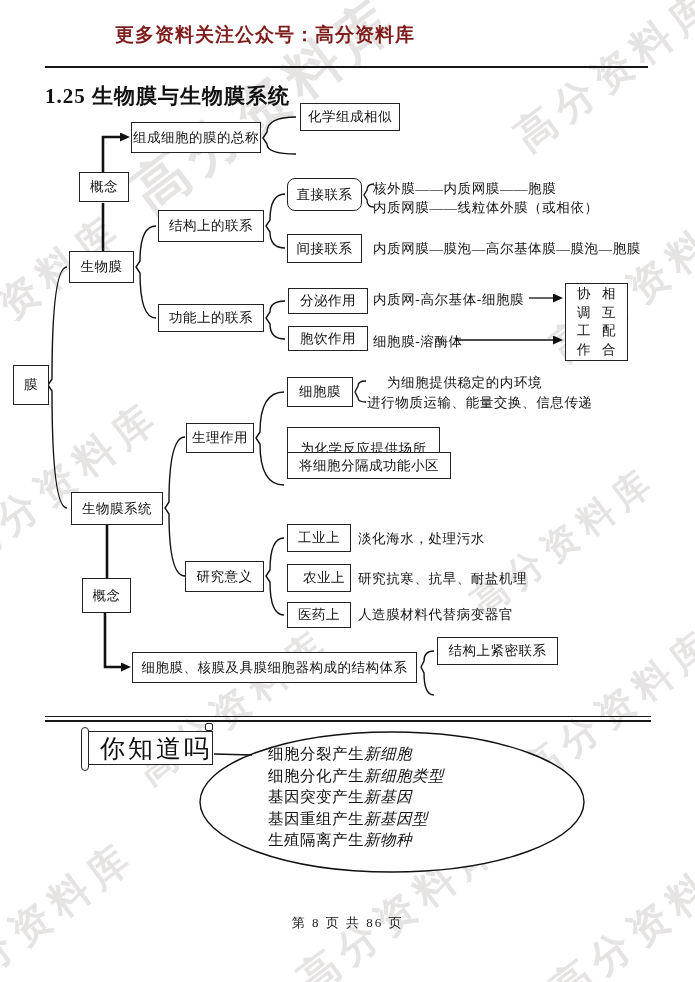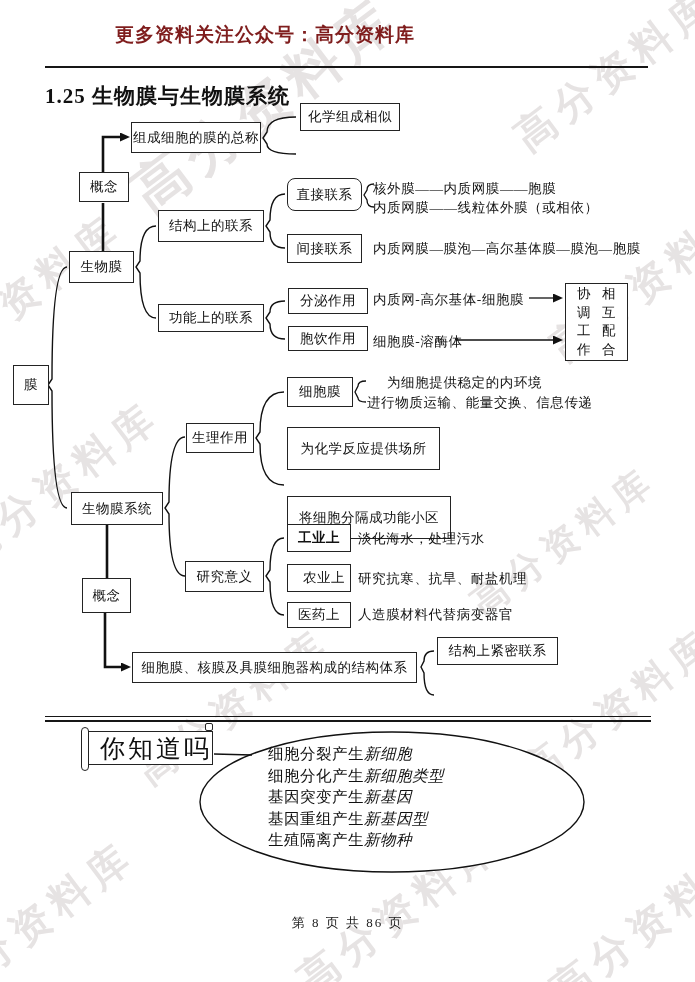--- a/index.html
+++ b/index.html
@@ -124,27 +124,27 @@
     </div>
   <div class="box" style="left:186px;top:423px;width:68px;height:30px;">
       <span>生理作用</span>
     </div>
   <div class="box" style="left:287px;top:377px;width:66px;height:30px;">
       <span>细胞膜</span>
     </div>
   <div class="box" style="left:287px;top:427px;width:153px;height:43px;">
       <span>为化学反应提供场所</span>
     </div>
-  <div class="box" style="left:287px;top:496px;width:164px;height:43px;">
+  <div class="box" style="left:287px;top:452px;width:164px;height:27px;">
       <span>将细胞分隔成功能小区</span>
     </div>
   <div class="box" style="left:185px;top:561px;width:79px;height:31px;">
       <span>研究意义</span>
     </div>
-  <div class="box" style="left:287px;top:524px;width:64px;height:28px;font-weight:bold;">
+  <div class="box" style="left:287px;top:524px;width:64px;height:28px;">
       <span>工业上</span>
     </div>
   <div class="box" style="left:287px;top:564px;width:64px;height:28px;padding-left:10px;">
       <span>农业上</span>
     </div>
   <div class="box" style="left:287px;top:602px;width:64px;height:26px;">
       <span>医药上</span>
     </div>
   <div class="box" style="left:132px;top:652px;width:285px;height:31px;">
       <span>细胞膜、核膜及具膜细胞器构成的结构体系</span>

